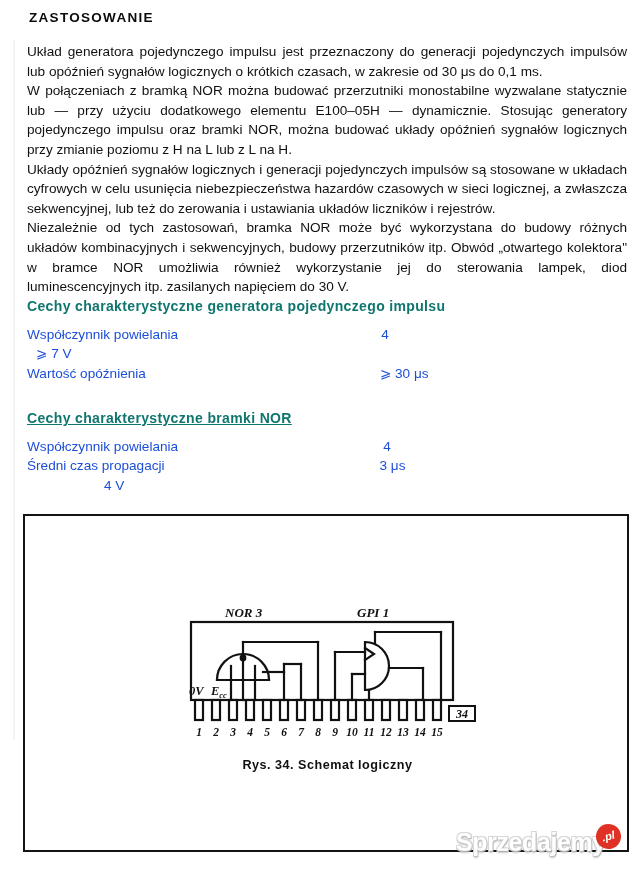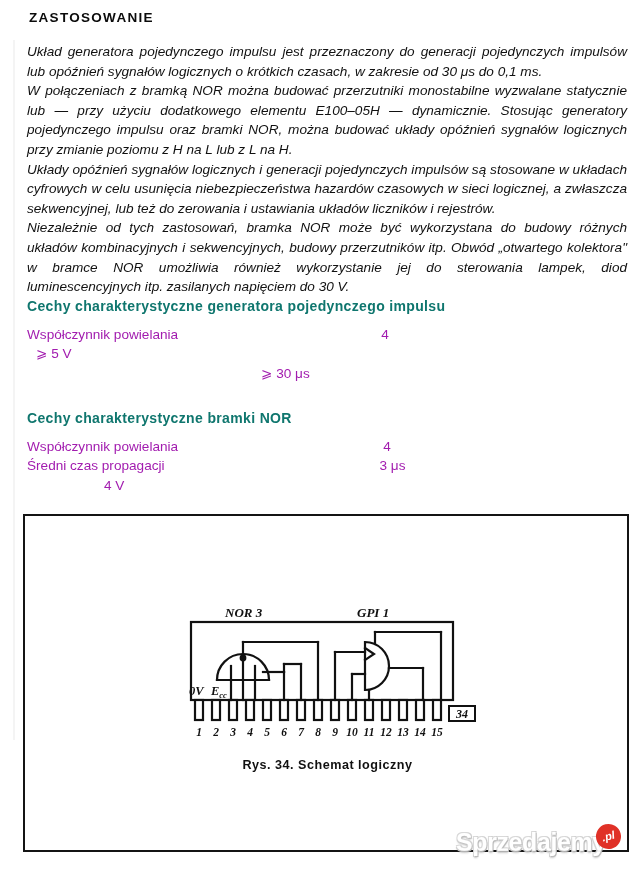--- a/index.html
+++ b/index.html
@@ -37,48 +37,47 @@
 
   .sub-heading {
     position: absolute;
     left: 18px;
     font-weight: bold;
     font-size: 14px;
     letter-spacing: 0.35px;
     color: #0f766e;
   }
   #spec-heading-1 { top: 298px; }
-  #spec-heading-2 { top: 410px; }
+  #spec-heading-2 { top: 410px; text-decoration: underline; }
 
   
   #body-text {
     position: absolute;
     left: 18px;
     top: 42px;
     width: 600px;
     font-size: 13.6px;
     line-height: 19.6px;
     color: #111111;
     text-align: justify;
-    font-style: italic;
   }
   #body-text .para {
     margin: 0;
     padding: 0;
   }
   #body-text .para + .para { margin-top: 0px; }
 
   
   .spec-table {
     position: absolute;
     left: 18px;
     width: 560px;
     font-size: 13.6px;
     line-height: 19.3px;
-    color: #a21caf;
+    color: #1d4ed8;
   }
   #spec-table-1 { top: 325px; }
   #spec-table-2 { top: 437px; }
 
   .spec-row {
     display: flex;
     align-items: baseline;
     white-space: nowrap;
   }
   .spec-label { flex: 0 0 auto; }
@@ -191,23 +190,24 @@
   </div>
 
   <div class="sub-heading" id="spec-heading-1">Cechy charakterystyczne generatora pojedynczego impulsu</div>
 
   <div class="spec-table" id="spec-table-1">
     <div class="spec-row r1">
       <span class="spec-label">Współczynnik powielania</span>
       <span class="spec-value">4</span>
     </div>
     <div class="spec-row r2">
-      <span class="spec-value">⩾ 5  V</span>
+      <span class="spec-value">⩾ 7  V</span>
     </div>
     <div class="spec-row r3">
+      <span class="spec-label">Wartość opóźnienia</span>
       <span class="spec-value">⩾ 30  μs</span>
     </div>
   </div>
 
   <div class="sub-heading" id="spec-heading-2">Cechy charakterystyczne bramki NOR</div>
 
   <div class="spec-table" id="spec-table-2">
     <div class="spec-row r1">
       <span class="spec-label">Współczynnik powielania</span>
       <span class="spec-value">4</span>

